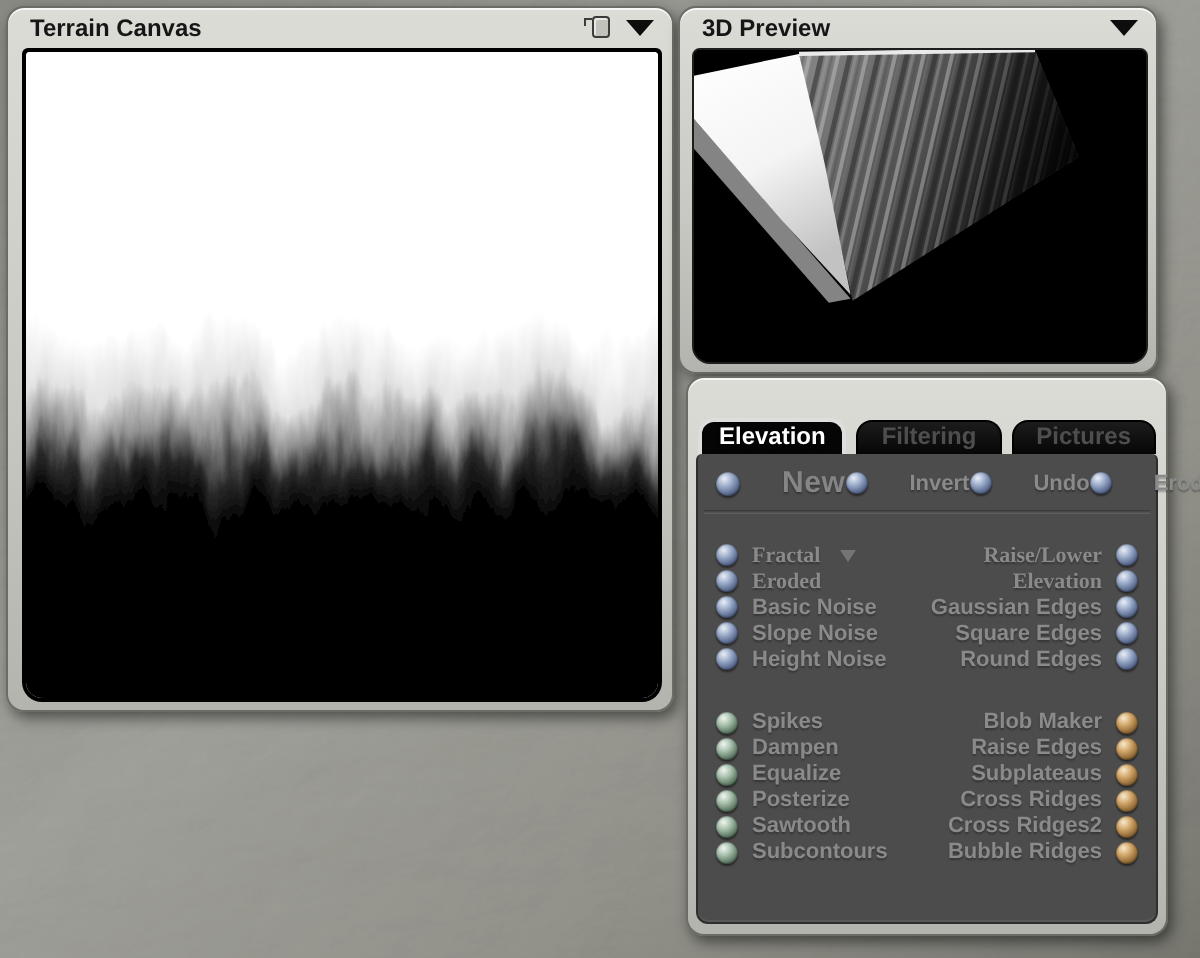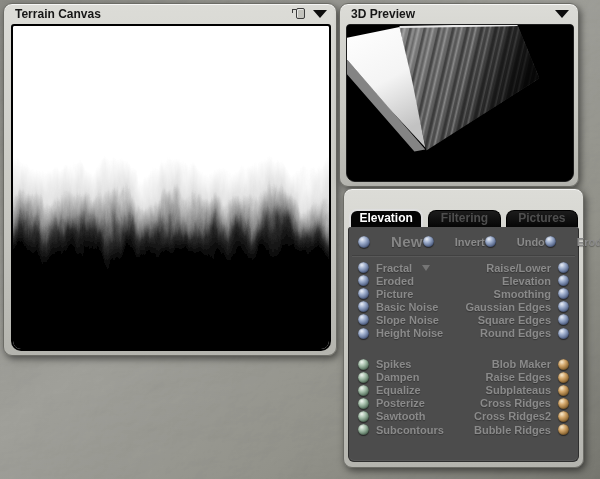--- a/index.html
+++ b/index.html
@@ -53,21 +53,21 @@
     text-shadow:0 1px 2px rgba(0,0,0,.8); }
   .tools-body { position:absolute; left:4px; right:4px; top:38px; bottom:5px;
     background:#4c4c4c; border:1px solid #2e2e2e; border-top:none;
     border-radius:3px 3px 6px 6px; box-shadow:inset 0 -1px 0 rgba(255,255,255,.07); }
   .toprow { display:flex; justify-content:space-between; align-items:center;
     padding:6px 10px 5px 9px; }
   .topbtn { display:flex; align-items:center; gap:21px; cursor:pointer; }
   .sep { height:2px; margin:0 3px;
     background:linear-gradient(180deg,#353535,#646464); }
   .groups { padding:2px 9px 0 9px; }
-  .group.g0 { margin-top:2px; } .group.g1 { } .group.g2 { margin-top:18px;text-align:center; }
+  .group.g0 { margin-top:12px;font-family:Liberation Serif, serif; } .group.g1 { } .group.g2 { margin-top:18px;text-align:center; }
   .trow { display:flex; justify-content:space-between; align-items:center; height:13.1px; }
   .cell { display:flex; align-items:center; gap:7px; }
   .lbl { font-weight:bold; font-size:11px; color:#8a8a8a; white-space:nowrap;
     text-shadow:0 1px 1px rgba(0,0,0,.3); }
   .lbl.big { font-size:15px; color:#858585; letter-spacing:.3px; }
   .sphere { width:11px; height:11px; border-radius:50%; flex:0 0 auto; cursor:pointer;
     box-shadow:0 1px 1px rgba(0,0,0,.5), inset 0 0 1px rgba(0,0,0,.8); }
   .sphere.blue   { background:radial-gradient(circle at 35% 28%, #e9eef7 0%, #9aaac9 35%, #59698c 68%, #1f2740 100%); }
   .sphere.green  { background:radial-gradient(circle at 35% 28%, #eff5ef 0%, #a6bfab 35%, #5f7a66 68%, #243127 100%); }
   .sphere.orange { background:radial-gradient(circle at 35% 28%, #f7e9cd 0%, #d1a569 35%, #8f6a36 68%, #372710 100%); }
@@ -219,30 +219,20 @@
             <div class="trow">
               <span class="cell">
                 <span class="sphere blue"></span>
                 <span class="lbl">Eroded</span>
               </span>
               <span class="cell right">
                 <span class="lbl">Elevation</span>
                 <span class="sphere blue"></span>
               </span>
             </div>
-            <div class="trow">
-              <span class="cell">
-                <span class="sphere blue"></span>
-                <span class="lbl">Picture</span>
-              </span>
-              <span class="cell right">
-                <span class="lbl">Smoothing</span>
-                <span class="sphere blue"></span>
-              </span>
-            </div>
           </div>
           <div class="group g1">
             <div class="trow">
               <span class="cell">
                 <span class="sphere blue"></span>
                 <span class="lbl">Basic Noise</span>
               </span>
               <span class="cell right">
                 <span class="lbl">Gaussian Edges</span>
                 <span class="sphere blue"></span>

